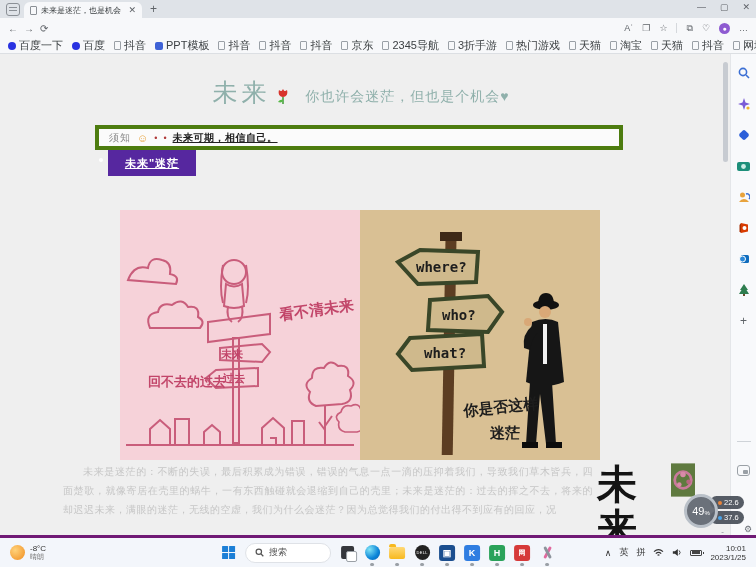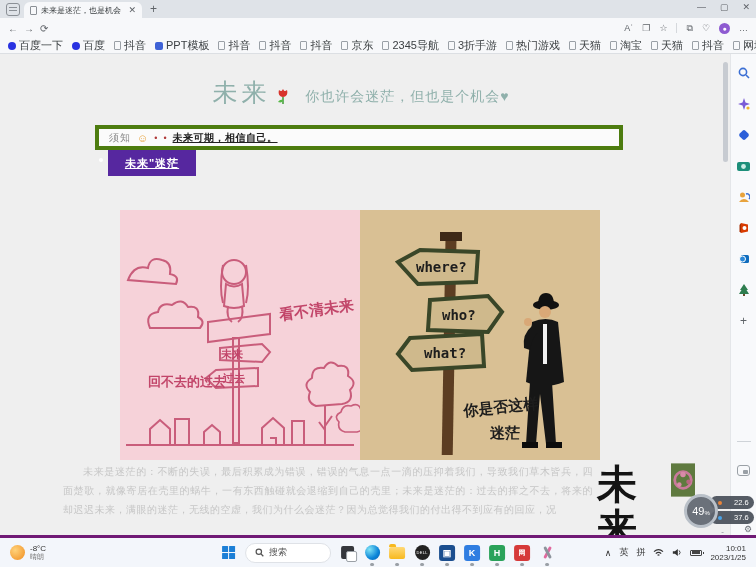--- a/index.html
+++ b/index.html
@@ -64,21 +64,21 @@
   .essay { position:absolute; left:63px; top:408px; width:632px; }
   .essay-float { float:right; width:98px; height:48px; display:flex; align-items:flex-start; gap:2px; margin-left:4px; }
   .big-calli { font-family:"DejaVu Serif", serif; font-weight:900; font-size:40px; line-height:44px; color:#141414; letter-spacing:-1px; }
   .essay p { font-size:10px; line-height:19px; color:#c6c6c6; text-indent:2em; text-align:justify; letter-spacing:0.5px; }
 
   
   .float-widget { position:absolute; right:6px; bottom:3px; width:66px; height:40px; }
   .fw-circle { position:absolute; left:0; top:2px; width:34px; height:34px; border-radius:50%; background:rgba(95,102,112,0.92); border:3px solid #b9c0c8; color:#fff; display:flex; align-items:center; justify-content:center; font-size:11px; z-index:2; }
   .fw-circle .pct { font-size:6px; margin-top:4px; }
   .fw-chips { position:absolute; left:26px; top:4px; display:flex; flex-direction:column; gap:2px; z-index:1; }
-  .fw-chip { height:13px; border-radius:7px; background:rgba(72,78,88,0.92); color:#fff; font-size:7.5px; display:flex; align-items:center; gap:12px; padding:0 5px 0 8px; }
+  .fw-chip { height:13px; border-radius:7px; background:rgba(72,78,88,0.92); color:#fff; font-size:7.5px; display:flex; align-items:center; gap:2px; padding:0 5px 0 8px; }
   .fw-dot { width:4px; height:4px; border-radius:50%; }
   .fw-dot.o { background:#e8833a; } .fw-dot.b { background:#4aa3e8; }
   .fw-gear { position:absolute; right:-2px; bottom:-2px; color:#6b7077; font-size:9px; z-index:3; }
   .fw-chevron { position:absolute; right:26px; bottom:-7px; color:#8a8f96; font-size:8px; z-index:3; }
 
   
   .taskbar { position:absolute; left:0; right:0; bottom:0; height:32px; background:#f3f6fb; border-top:3px solid #701a75; display:flex; align-items:center; }
   .tb-weather { display:flex; align-items:center; gap:5px; margin-left:10px; }
   .tb-sun { width:15px; height:15px; border-radius:50%; background:radial-gradient(circle at 35% 35%, #ffd27a, #f08c1e); }
   .tb-wtext { display:flex; flex-direction:column; line-height:8px; }

